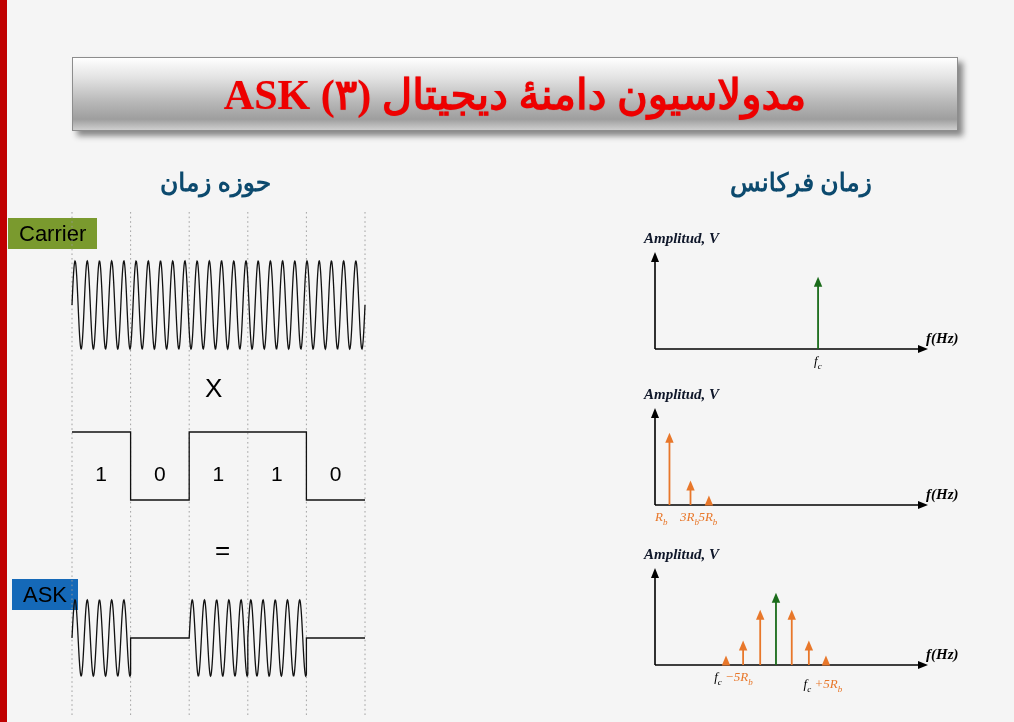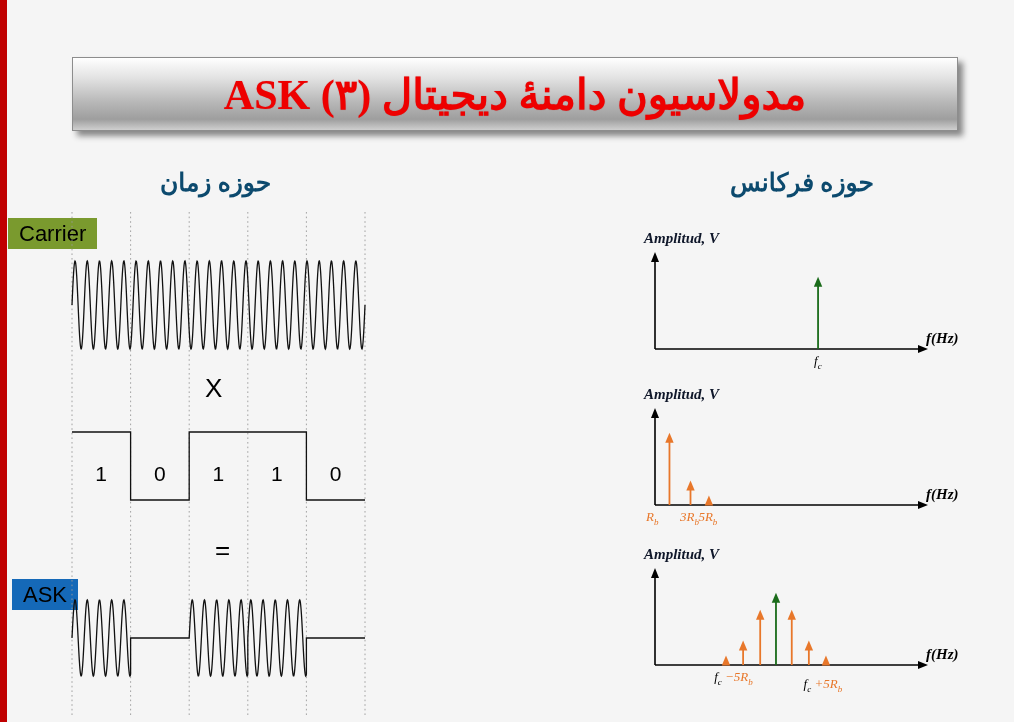--- a/index.html
+++ b/index.html
@@ -100,21 +100,21 @@
 
 <div class="page">
 
   <div class="left-stripe" style="background: rgb(192, 0, 0);"></div>
 
   <div class="title-bar">
     <div class="title-text" style="color: rgb(238, 0, 0);">مدولاسیون دامنهٔ دیجیتال ASK (۳)</div>
   </div>
 
   <div class="domain-head" id="head-time">حوزه زمان</div>
-  <div class="domain-head" id="head-freq">حوزه فرکانس</div>
+  <div class="domain-head" id="head-freq">زمان فرکانس</div>
 
   <div class="tag" id="tag-carrier" style="background: rgb(122, 154, 46);">Carrier</div>
   <div class="tag" id="tag-ask" style="background: rgb(21, 105, 184);">ASK</div>
 
   <div class="op" id="op-times">X</div>
   <div class="op" id="op-equals">=</div>
 
   <div id="time-area">
     <svg width="400" height="520" viewBox="0 0 400 520">
       <g id="gridlines">
@@ -171,21 +171,21 @@
       <g id="c2-bars">
           <line x1="29.465" x2="29.465" y1="105" y2="40.69565217391303" stroke="#e8772a" stroke-width="1.8"></line>
           <polygon points="25.265,42.69565217391303 33.665,42.69565217391303 29.465,32.69565217391303" fill="#e8772a"></polygon>
           <line x1="50.505" x2="50.505" y1="105" y2="88.4695652173913" stroke="#e8772a" stroke-width="1.8"></line>
           <polygon points="46.305,90.4695652173913 54.705000000000005,90.4695652173913 50.505,80.4695652173913" fill="#e8772a"></polygon>
           <line x1="68.91499999999999" x2="68.91499999999999" y1="105" y2="103.44347826086957" stroke="#e8772a" stroke-width="1.8"></line>
           <polygon points="64.71499999999999,105.44347826086957 73.115,105.44347826086957 68.91499999999999,95.44347826086957" fill="#e8772a"></polygon>
         </g>
     </svg>
     <div id="c2-ticks">
-        <div class="tick-lab orange" style="left: 6px; top: 121px;"><span style="color:#e8772a">R<sub>b</sub></span></div>
+        <div class="tick-lab orange" style="left: 15px; top: 121px;"><span style="color:#e8772a">R<sub>b</sub></span></div>
         <div class="tick-lab orange" style="left: 39.985px; top: 121px;"><span style="color:#e8772a">3R<sub>b</sub></span></div>
         <div class="tick-lab orange" style="left: 58.395px; top: 121px;"><span style="color:#e8772a">5R<sub>b</sub></span></div>
       </div>
   </div>
 
   <div class="fchart" id="fchart-3">
     <div class="ylab" style="left:4px;top:-2px;">Amplitud, V</div>
     <div class="xlab" style="left:286px;top:98px;">f(Hz)</div>
     <svg width="300" height="140" viewBox="0 0 300 140" style="position:absolute;left:0;top:12px;">
       <g>

